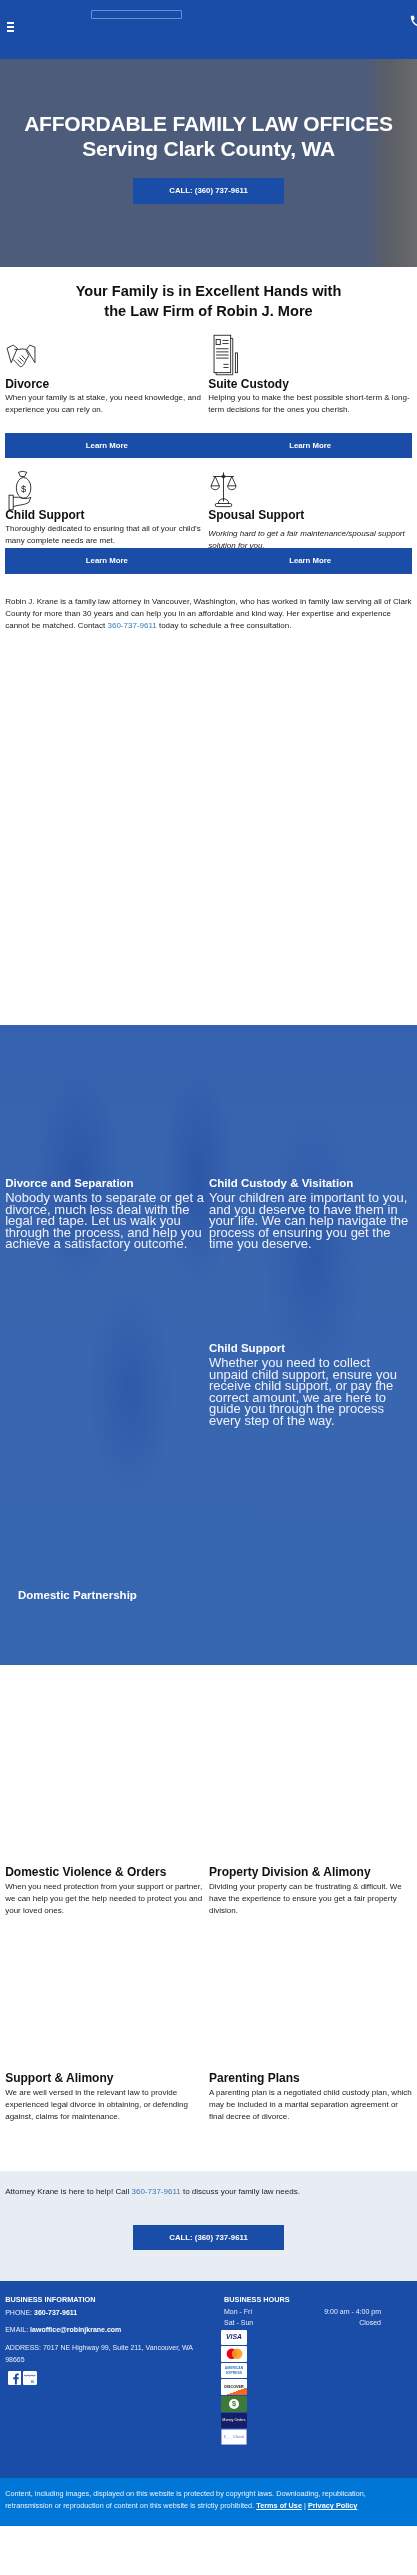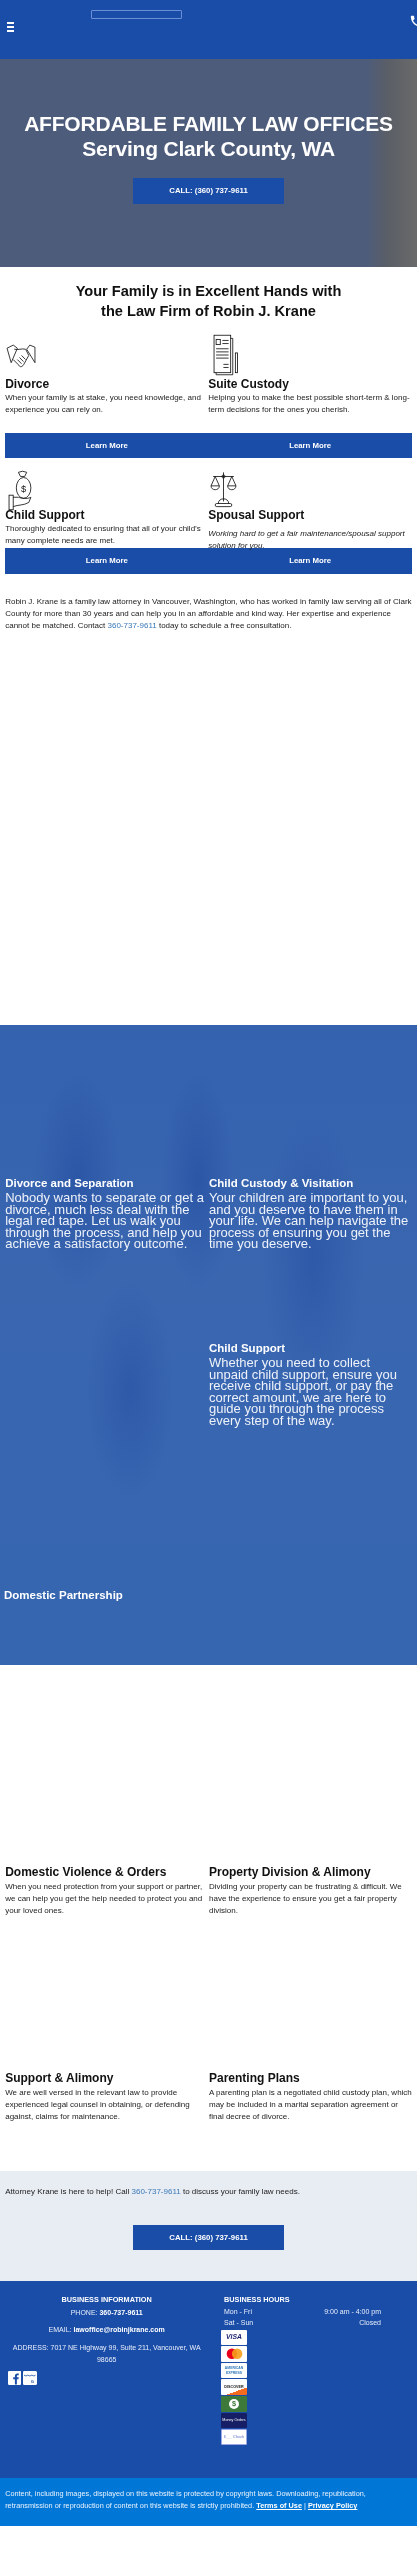--- a/index.html
+++ b/index.html
@@ -89,21 +89,21 @@
   <h1>
     <span>AFFORDABLE FAMILY LAW OFFICES</span><br>
     <span>Serving Clark County, WA</span>
   </h1>
   <a class="cta">CALL: (360) 737-9611</a>
 </section>
 
 <section class="intro">
   <h2>
     <span>Your Family is in Excellent Hands with</span><br>
-    <span>the Law Firm of Robin J. Krane</span>
+    <span>the Law Firm of Robin J. More</span>
   </h2>
 </section>
 
 <section class="services" style="margin-top:12.5px;">
   <div class="svc-row">
     <div class="svc">
       <div class="icon" style="top:10.4px; left:1px;">
         <svg width="30" height="26" viewBox="0 0 58 50" fill="none" stroke="#111" stroke-width="1.6">
           <path d="M2 8 L14 2 L22 8 L10 36 Z"></path>
           <path d="M56 6 L46 2 L40 10 L56 36 Z"></path>
@@ -181,53 +181,53 @@
     <p>Nobody wants to separate or get a divorce, much less deal with the legal red tape. Let us walk you through the process, and help you achieve a satisfactory outcome.</p>
   </div>
   <div class="item" style="left:209px; top:152px;">
     <h3>Child Custody &amp; Visitation</h3>
     <p>Your children are important to you, and you deserve to have them in your life. We can help navigate the process of ensuring you get the time you deserve.</p>
   </div>
   <div class="item" style="left:209px; top:317px;">
     <h3>Child Support</h3>
     <p>Whether you need to collect unpaid child support, ensure you receive child support, or pay the correct amount, we are here to guide you through the process every step of the way.</p>
   </div>
-  <div class="item" style="left:4px; top:564px;">
+  <div class="item" style="left:18px; top:564px;">
     <h3>Domestic Partnership</h3>
   </div>
 </section>
 
 <section class="white-items">
   <div class="item" style="left:5.2px; top:200px;">
     <h3>Domestic Violence &amp; Orders</h3>
     <p>When you need protection from your support or partner, we can help you get the help needed to protect you and your loved ones.</p>
   </div>
   <div class="item" style="left:209px; top:200px;">
     <h3>Property Division &amp; Alimony</h3>
     <p>Dividing your property can be frustrating &amp; difficult. We have the experience to ensure you get a fair property division.</p>
   </div>
   <div class="item" style="left:5.2px; top:406px;">
     <h3>Support &amp; Alimony</h3>
-    <p>We are well versed in the relevant law to provide experienced legal counsel in obtaining, or defending against, claims for maintenance.</p>
+    <p>We are well versed in the relevant law to provide experienced legal divorce in obtaining, or defending against, claims for maintenance.</p>
   </div>
   <div class="item" style="left:209px; top:406px;">
     <h3>Parenting Plans</h3>
     <p>A parenting plan is a negotiated child custody plan, which may be included in a marital separation agreement or final decree of divorce.</p>
   </div>
 </section>
 
 <section class="cta-band">
   <p>
     <span>Attorney Krane is here to help! Call </span><a>360-737-9611</a><span> to discuss your family law needs.</span>
   </p>
   <a class="cta">CALL: (360) 737-9611</a>
 </section>
 
 <footer class="footer">
-  <div class="col" style="left:5.2px; width:203px;text-align:center;">
+  <div class="col" style="left:5.2px; width:203px;">
     <h4>BUSINESS INFORMATION</h4>
     <div class="line" style="margin-top:3.1px;">
       <span>PHONE: </span><b>360-737-9611</b>
     </div>
     <div class="line" style="margin-top:7.8px;">
       <span>EMAIL: </span><b>lawoffice@robinjkrane.com</b>
     </div>
     <div class="line" style="margin-top:7.8px; line-height:11.5px;">
       <span>ADDRESS: </span><span>7017 NE Highway 99, Suite 211, Vancouver, WA  98665</span>
     </div>

